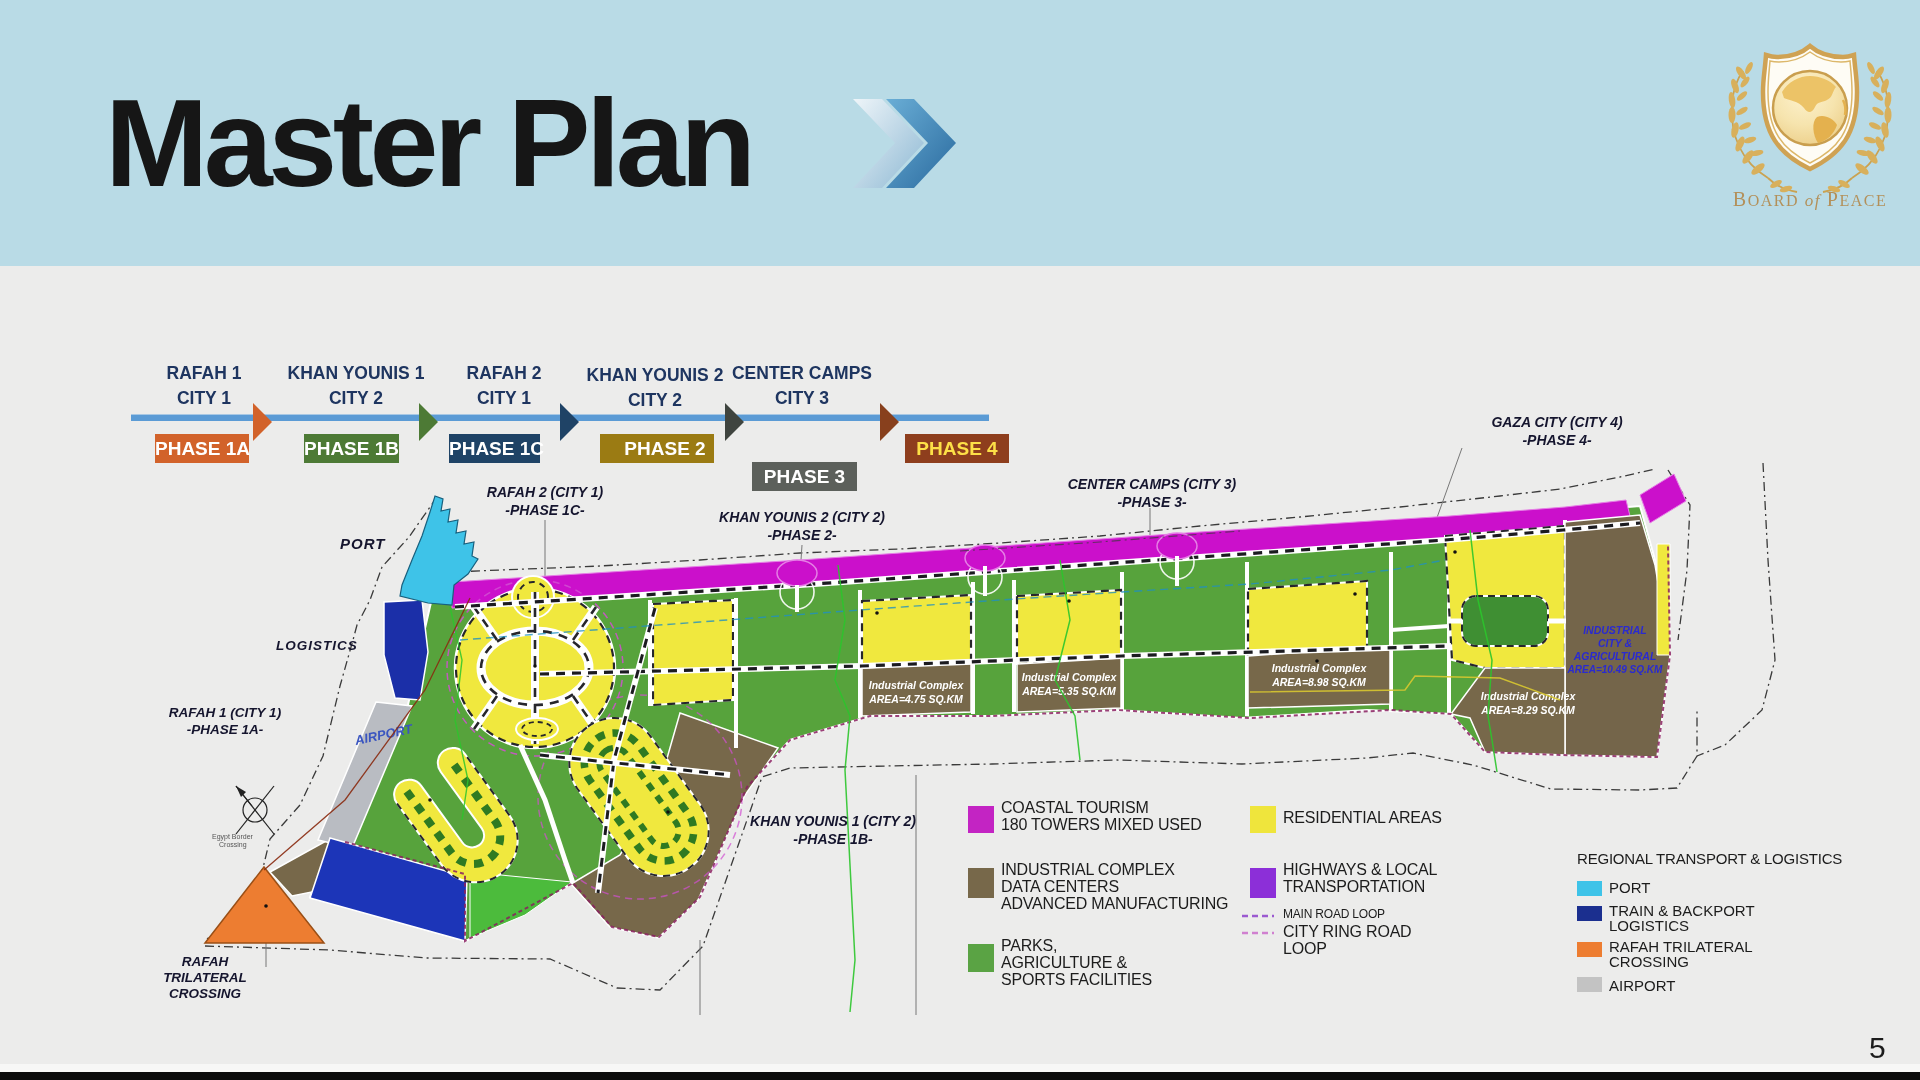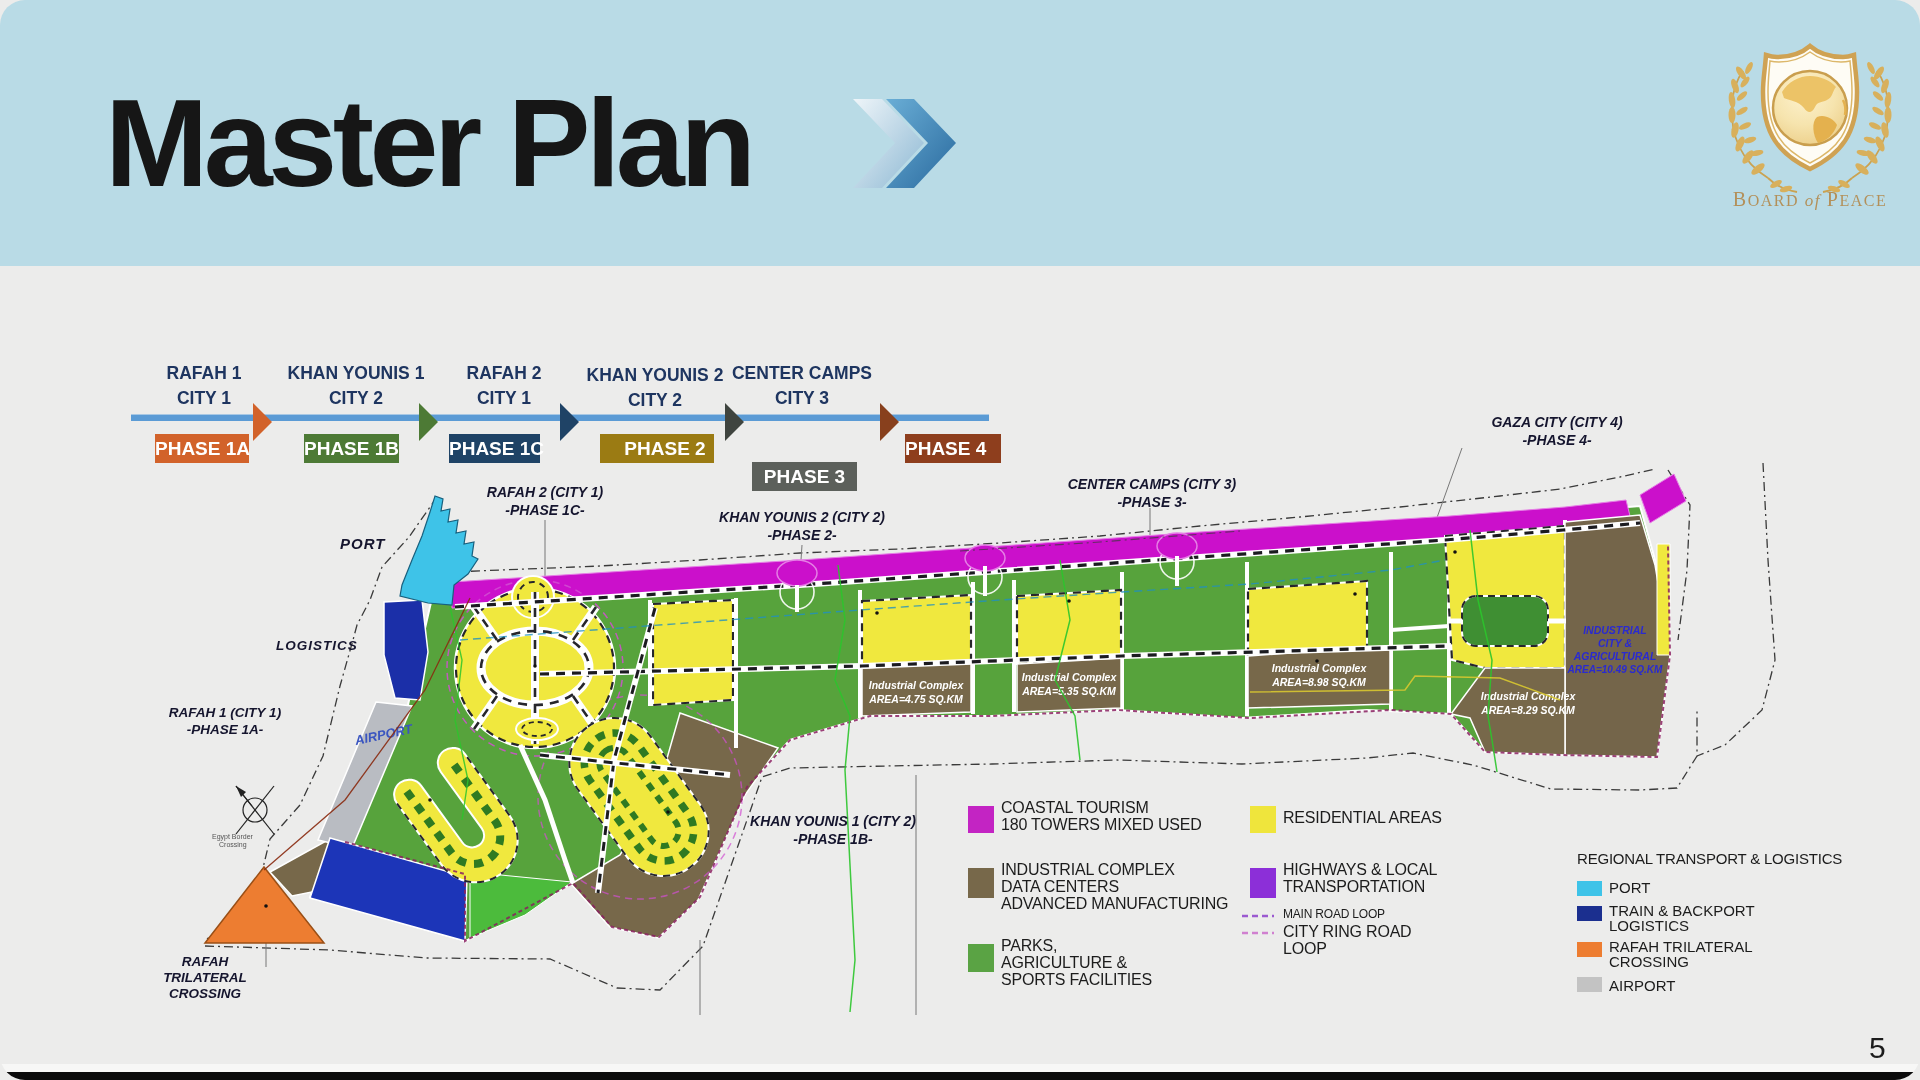--- a/index.html
+++ b/index.html
@@ -1,17 +1,17 @@
 <!DOCTYPE html>
 <html><head>
 <meta charset="utf-8">
 <style>
   html,body{margin:0;padding:0;background:#ececeb;}
   #page{position:relative;width:1920px;height:1080px;overflow:hidden;background:#ececeb;
-        font-family:"Liberation Sans", sans-serif;border-radius:25px;}
+        font-family:"Liberation Sans", sans-serif;}
   .abs{position:absolute;}
 </style>
 </head>
 <body>
 <div id="page">
 
 <div class="abs" style="left:0;top:0;width:1920px;height:266px;background:#b9dbe6;"></div>
 
 <div class="abs" style="left:105px;top:72px;font-size:124px;font-weight:bold;color:#161616;letter-spacing:-4.5px;">Master Plan</div>
 
@@ -128,21 +128,21 @@
 <div class="abs" style="left:155px;top:434px;width:94px;height:29px;background:#d2622a;color:#fff;font-size:19px;font-weight:bold;text-align:center;line-height:29px;white-space:nowrap;">PHASE 1A</div>
 
 <div class="abs" style="left:304px;top:434px;width:95px;height:29px;background:#4d7a35;color:#fff;font-size:19px;font-weight:bold;text-align:center;line-height:29px;white-space:nowrap;">PHASE 1B</div>
 
 <div class="abs" style="left:449px;top:434px;width:91px;height:29px;background:#1f4366;color:#fff;font-size:19px;font-weight:bold;text-align:center;line-height:29px;white-space:nowrap;">PHASE 1C</div>
 
 <div class="abs" style="left:600px;top:434px;width:98px;height:29px;background:#9b7b13;color:#fff;font-size:19px;font-weight:bold;text-align:center;line-height:29px;white-space:nowrap;padding-left:16px;">PHASE 2</div>
 
 <div class="abs" style="left:752px;top:434px;width:105px;height:29px;background:#5c605b;color:#fff;font-size:19px;font-weight:bold;text-align:center;line-height:29px;white-space:nowrap;margin-top:28px;">PHASE 3</div>
 
-<div class="abs" style="left:905px;top:434px;width:96px;height:29px;background:#8e3e1d;color:#ffffff;font-size:19px;font-weight:bold;line-height:29px;white-space:nowrap;">PHASE 4</div>
+<div class="abs" style="left:905px;top:434px;width:104px;height:29px;background:#8e3e1d;color:#fde047;font-size:19px;font-weight:bold;text-align:center;line-height:29px;white-space:nowrap;">PHASE 4</div>
 
 <svg class="abs" style="left:0;top:0;" width="1920" height="1080">
 
   <polyline points="437,497 409,537 382,567 370,600 357,625 353,640 340,686 323,756 300,805 270,839 263,868 248,900 205,941" fill="none" stroke="#3a3a3a" stroke-width="1.3" stroke-dasharray="9 4 2 4"></polyline>
 
   <polyline points="205,946 330,950 426,958 550,959 617,988 660,990 703,946 762,777 790,768 887,766 992,764 1117,760 1242,764 1367,758 1413,753 1473,765 1551,789 1640,790 1677,788 1697,756 1697,711" fill="none" stroke="#3a3a3a" stroke-width="1.3" stroke-dasharray="9 4 2 4"></polyline>
 
   <polyline points="452,572 600,566 700,560 800,553 900,549 1000,543 1100,536 1200,526 1300,517 1400,507 1500,496 1560,489 1620,477 1655,469" fill="none" stroke="#3a3a3a" stroke-width="1.3" stroke-dasharray="9 4 2 4"></polyline>
 
   <polyline points="1668,470 1690,505 1687,570 1678,640" fill="none" stroke="#3a3a3a" stroke-width="1.3" stroke-dasharray="9 4 2 4"></polyline>

